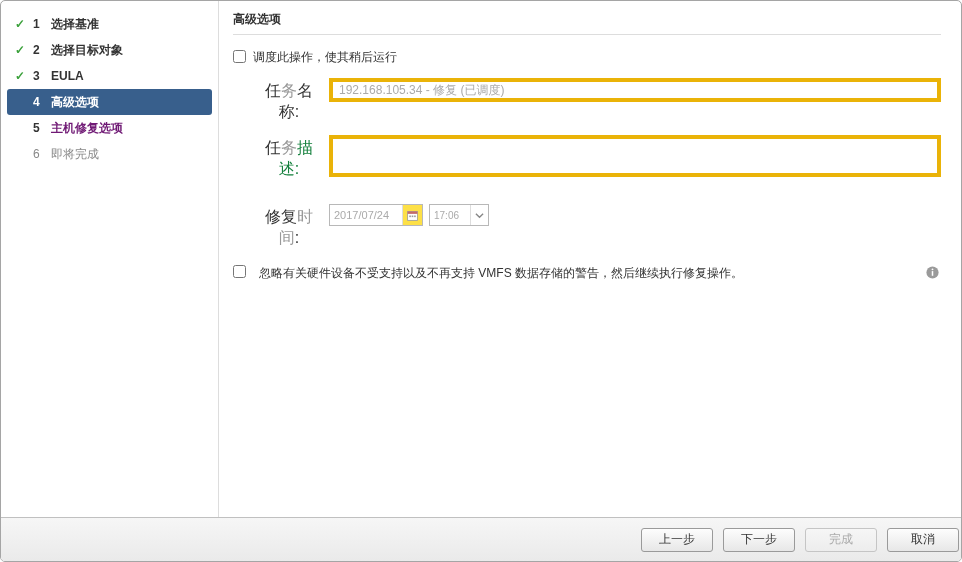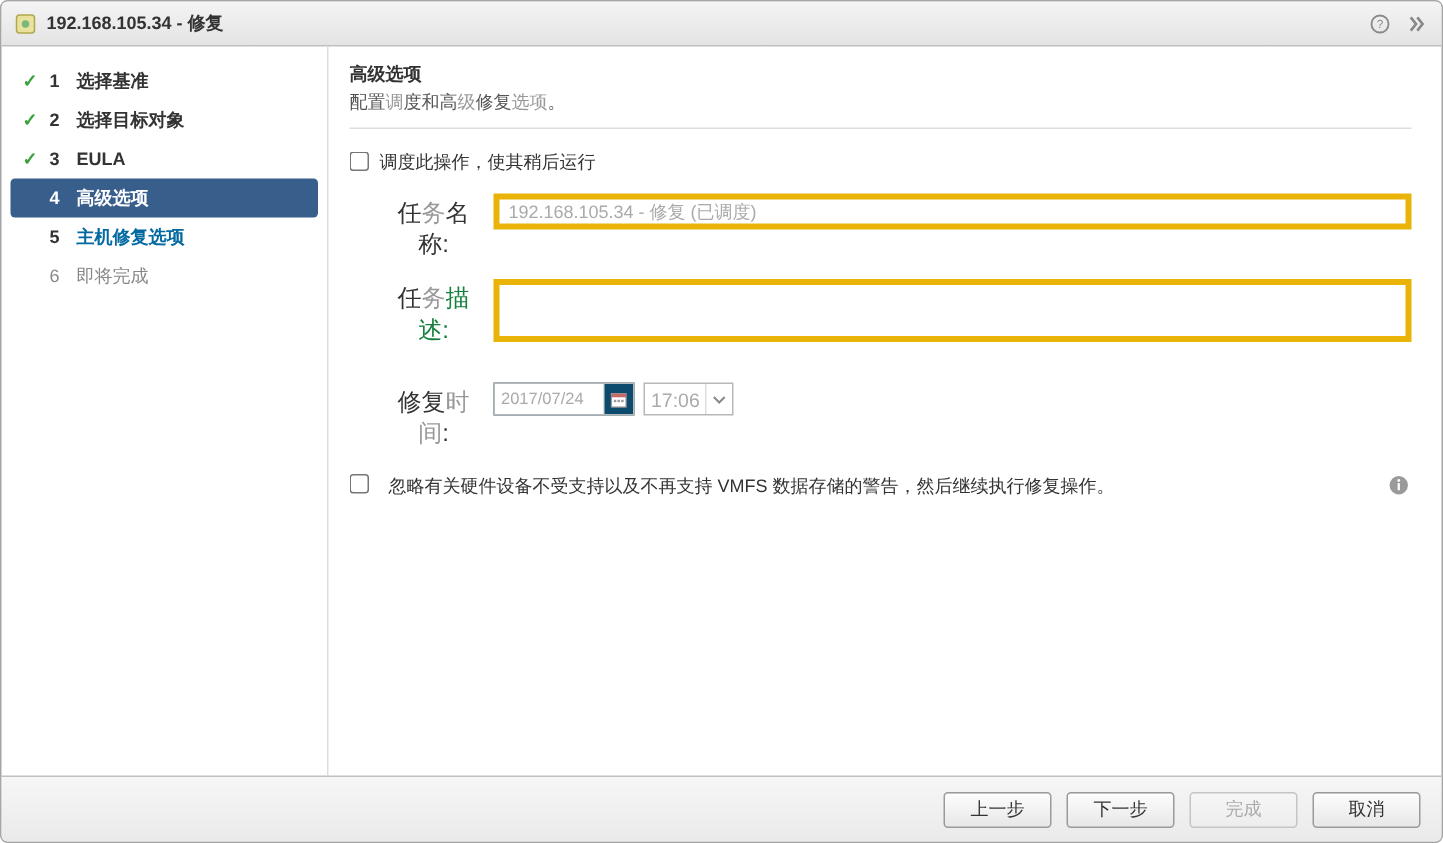--- a/index.html
+++ b/index.html
@@ -93,21 +93,21 @@
   }
   .step.current .num, .step.current .label {
     color: #fff;
   }
   .step.pending .num, .step.pending .label {
     color: #888;
     font-weight: normal;
   }
   .step.pending-bold .label {
     font-weight: bold;
-    color: #0369a1;
+    color: #701a75;
   }
 
   .main {
     flex: 1;
     padding: 10px 20px 10px 14px;
     position: relative;
     overflow: auto;
   }
   .section-title {
     font-weight: bold;
@@ -178,21 +178,21 @@
   .date-group {
     display: flex;
     align-items: center;
     gap: 6px;
   }
   .date-input-wrap {
     display: inline-flex;
     align-items: center;
     border: 1px solid #b8b8b8;
     height: 22px;
-    background: #0c4a6e;
+    background: #fde047;
   }
   .date-input-wrap input {
     border: none;
     width: 72px;
     height: 20px;
     padding: 2px 4px;
     font-size: 11px;
     color: #999;
     background: transparent;
   }
@@ -209,21 +209,21 @@
     align-items: center;
     border: 1px solid #b8b8b8;
     height: 22px;
     background: #fff;
   }
   .time-input-wrap input {
     border: none;
     width: 40px;
     height: 20px;
     padding: 2px 4px;
-    font-size: 13px;
+    font-size: 10px;
     color: #999;
     background: transparent;
   }
   .time-input-wrap .dd-icon {
     width: 18px; height: 20px;
     border-left: 1px solid #ddd;
     display: flex;
     align-items: center;
     justify-content: center;
     cursor: pointer;
@@ -246,21 +246,21 @@
     margin-left: 12px;
     flex-shrink: 0;
   }
   .footer {
     height: 44px;
     border-top: 1px solid #c0c0c0;
     background: linear-gradient(to bottom, #f6f6f6, #eaeaea);
     display: flex;
     align-items: center;
     justify-content: flex-end;
-    padding: 0 14px;
+    padding: 0 2px;
     gap: 10px;
   }
   button.btn {
     min-width: 72px;
     height: 24px;
     border: 1px solid #9a9a9a;
     border-radius: 3px;
     background: linear-gradient(to bottom, #fdfdfd, #e7e7e7);
     font-size: 12px;
     color: #333;
@@ -273,41 +273,20 @@
     background: linear-gradient(to bottom, #f6f6f6, #ededed);
     cursor: default;
   }
   .label-grey { color: #999; }
 </style>
 </head>
 <body>
 
 <div class="window">
 
-  <div class="titlebar">
-    <span class="app-icon">
-      <svg viewBox="0 0 16 16" width="16" height="16">
-        <rect x="2" y="2" width="12" height="12" rx="2" fill="#e9e29c" stroke="#b0a84f" stroke-width="1"></rect>
-        <circle cx="8" cy="8" r="2.5" fill="#7ab77a"></circle>
-      </svg>
-    </span>
-    <span class="title">192.168.105.34 - 修复</span>
-    <span class="control-icon">
-      <svg viewBox="0 0 16 16" width="14" height="14">
-          <circle cx="8" cy="8" r="6.5" fill="none" stroke="#888" stroke-width="1.4"></circle>
-          <text x="8" y="11" text-anchor="middle" font-size="9" fill="#888" font-family="Arial">?</text>
-        </svg>
-    </span>
-    <span class="control-icon">
-      <svg viewBox="0 0 16 16" width="14" height="14">
-        <path d="M4 3 L8 8 L4 13" fill="none" stroke="#888" stroke-width="2"></path>
-        <path d="M9 3 L13 8 L9 13" fill="none" stroke="#888" stroke-width="2"></path>
-      </svg>
-    </span>
-  </div>
 
   <div class="body">
 
     <div class="sidebar">
 
       <div class="step">
         <span class="check">✓</span>
         <span class="num">1</span>
         <span class="label">选择基准</span>
       </div>
@@ -340,23 +319,20 @@
         <span class="check"></span>
         <span class="num">6</span>
         <span class="label">即将完成</span>
       </div>
 
     </div>
 
     <div class="main">
 
       <div class="section-title">高级选项</div>
-      <div class="section-desc">
-        <span>配置</span><span class="grey">调</span><span>度和高</span><span class="grey">级</span><span>修复</span><span class="grey">选项</span><span>。</span>
-      </div>
       <hr class="sep">
 
       <div class="form-row">
         <div class="checkbox-cell">
           <input type="checkbox" style="">
         </div>
         <div style="flex:1;">
           <span>调度此操作，使其稍后运行</span>
         </div>
       </div>

